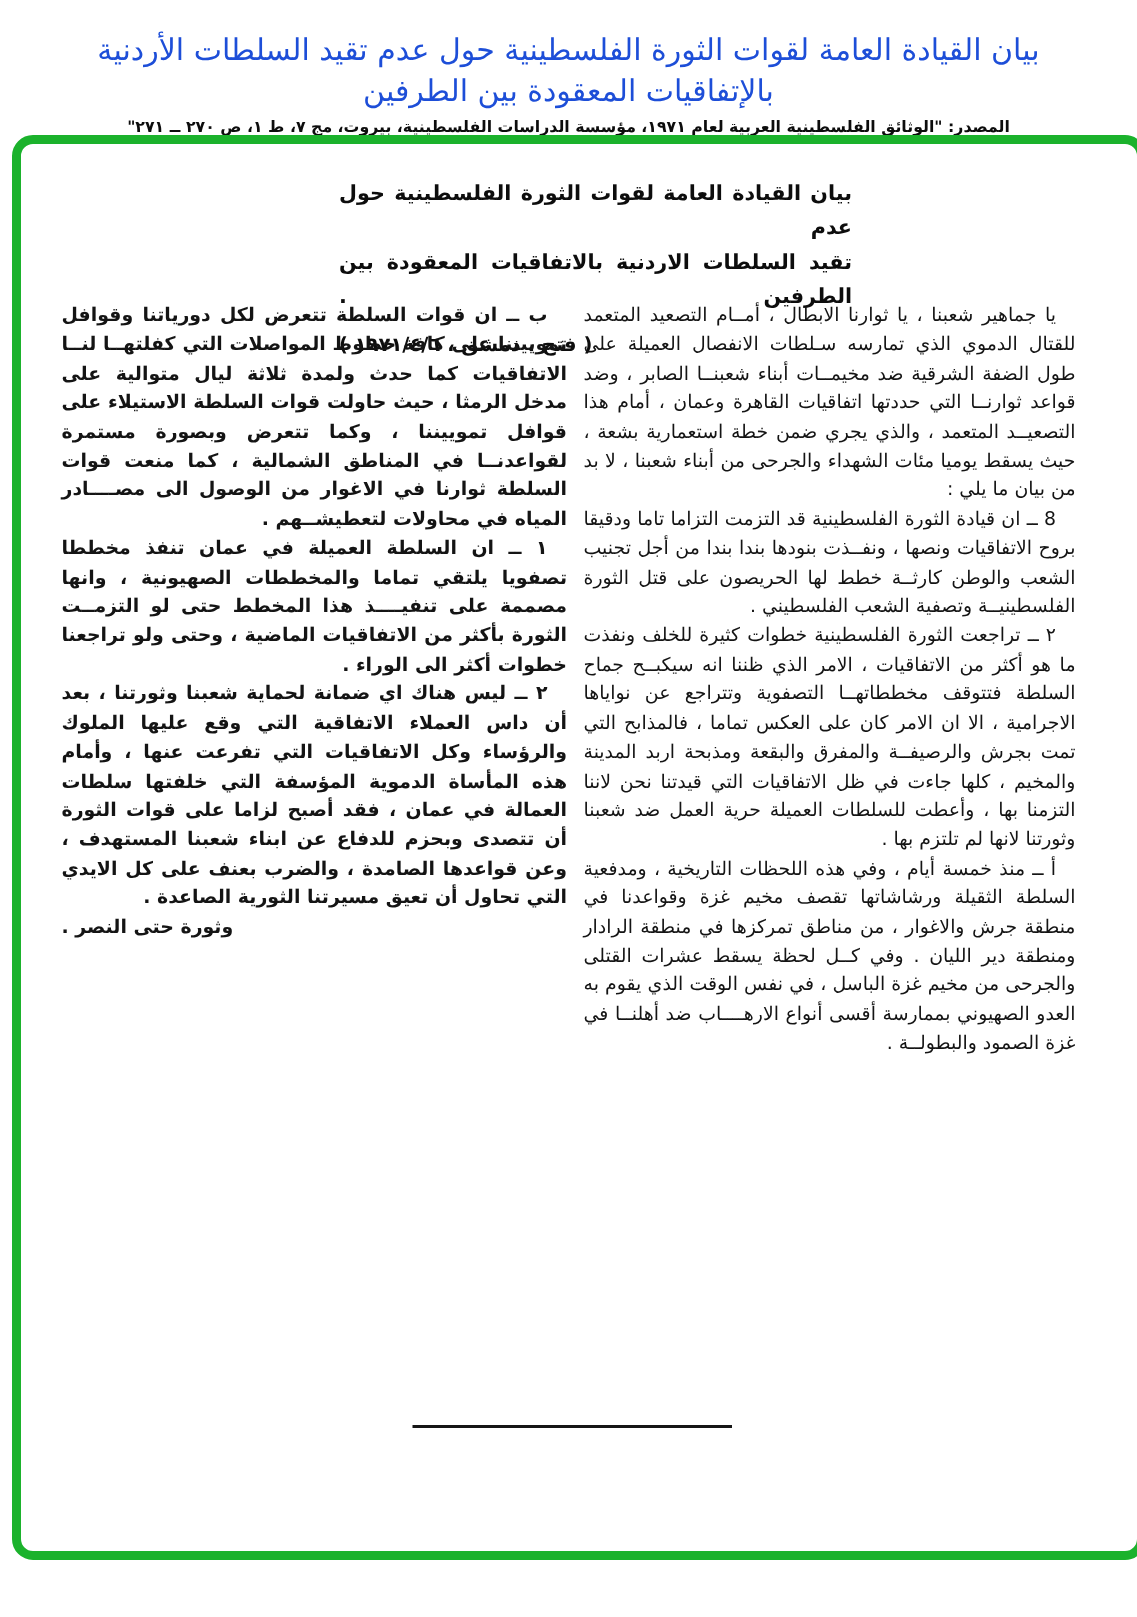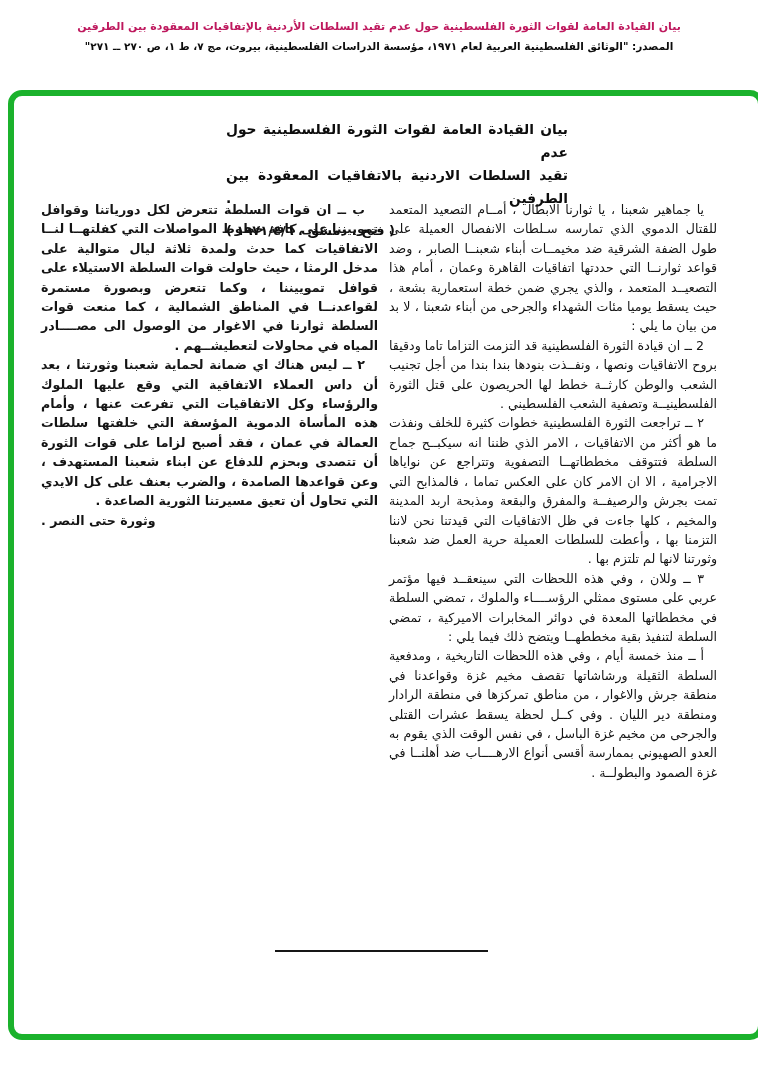--- a/index.html
+++ b/index.html
@@ -11,24 +11,24 @@
     font-family: "DejaVu Sans", sans-serif;
     color: #111111;
     overflow: hidden;
   }
   .page { position: relative; width: 758px; height: 1078px; background: #ffffff; }
 
   .hdr-title {
     padding: 20px 26px 0 26px;
     text-align: center;
     direction: rtl;
-    font-weight: bold;
-    font-size: 11px;
+    font-weight: normal;
+    font-size: 20px;
     line-height: 1.35;
-    color: #be185d;
+    color: #1d4ed8;
   }
   .hdr-source {
     margin-top: 5px;
     text-align: center;
     direction: rtl;
     font-weight: bold;
     font-size: 10.5px;
     color: #0c0c0c;
   }
 
@@ -113,27 +113,27 @@
 
     <div class="title-block">
       <div class="t-line">بيان القيادة العامة لقوات الثورة الفلسطينية حول عدم</div>
       <div class="t-line">تقيد السلطات الاردنية بالاتفاقيات المعقودة بين الطرفين .</div>
       <div class="dateline">( فتح ، دمشق ، ١٩٧١/٤/٦ )</div>
     </div>
 
     <div class="columns">
       <div class="col col-right">
         <p>يا جماهير شعبنا ، يا ثوارنا الابطال ، أمــام التصعيد المتعمد للقتال الدموي الذي تمارسه سـلطات الانفصال العميلة على طول الضفة الشرقية ضد مخيمــات أبناء شعبنــا الصابر ، وضد قواعد ثوارنــا التي حددتها اتفاقيات القاهرة وعمان ، أمام هذا التصعيــد المتعمد ، والذي يجري ضمن خطة استعمارية بشعة ، حيث يسقط يوميا مئات الشهداء والجرحى من أبناء شعبنا ، لا بد من بيان ما يلي :</p>
-        <p>2 ــ ان قيادة الثورة الفلسطينية قد التزمت التزاما تاما ودقيقا بروح الاتفاقيات ونصها ، ونفــذت بنودها بندا بندا من أجل تجنيب الشعب والوطن كارثــة خطط لها الحريصون على قتل الثورة الفلسطينيــة وتصفية الشعب الفلسطيني .</p>
+        <p>8 ــ ان قيادة الثورة الفلسطينية قد التزمت التزاما تاما ودقيقا بروح الاتفاقيات ونصها ، ونفــذت بنودها بندا بندا من أجل تجنيب الشعب والوطن كارثــة خطط لها الحريصون على قتل الثورة الفلسطينيــة وتصفية الشعب الفلسطيني .</p>
         <p>٢ ــ تراجعت الثورة الفلسطينية خطوات كثيرة للخلف ونفذت ما هو أكثر من الاتفاقيات ، الامر الذي ظننا انه سيكبــح جماح السلطة فتتوقف مخططاتهــا التصفوية وتتراجع عن نواياها الاجرامية ، الا ان الامر كان على العكس تماما ، فالمذابح التي تمت بجرش والرصيفــة والمفرق والبقعة ومذبحة اربد المدينة والمخيم ، كلها جاءت في ظل الاتفاقيات التي قيدتنا نحن لاننا التزمنا بها ، وأعطت للسلطات العميلة حرية العمل ضد شعبنا وثورتنا لانها لم تلتزم بها .</p>
-        <p>٣ ــ وللان ، وفي هذه اللحظات التي سينعقــد فيها مؤتمر عربي على مستوى ممثلي الرؤســــاء والملوك ، تمضي السلطة في مخططاتها المعدة في دوائر المخابرات الاميركية ، تمضي السلطة لتنفيذ بقية مخططهــا ويتضح ذلك فيما يلي :</p>
         <p>أ ــ منذ خمسة أيام ، وفي هذه اللحظات التاريخية ، ومدفعية السلطة الثقيلة ورشاشاتها تقصف مخيم غزة وقواعدنا في منطقة جرش والاغوار ، من مناطق تمركزها في منطقة الرادار ومنطقة دير الليان . وفي كــل لحظة يسقط عشرات القتلى والجرحى من مخيم غزة الباسل ، في نفس الوقت الذي يقوم به العدو الصهيوني بممارسة أقسى أنواع الارهــــاب ضد أهلنــا في غزة الصمود والبطولــة .</p>
       </div>
       <div class="col col-left">
         <p>ب ــ ان قوات السلطة تتعرض لكل دورياتنا وقوافل تموييننا على كافة خطوط المواصلات التي كفلتهــا لنــا الاتفاقيات كما حدث ولمدة ثلاثة ليال متوالية على مدخل الرمثا ، حيث حاولت قوات السلطة الاستيلاء على قوافل تموييننا ، وكما تتعرض وبصورة مستمرة لقواعدنــا في المناطق الشمالية ، كما منعت قوات السلطة ثوارنا في الاغوار من الوصول الى مصــــادر المياه في محاولات لتعطيشــهم .</p>
+        <p>١ ــ ان السلطة العميلة في عمان تنفذ مخططا تصفويا يلتقي تماما والمخططات الصهيونية ، وانها مصممة على تنفيــــذ هذا المخطط حتى لو التزمــت الثورة بأكثر من الاتفاقيات الماضية ، وحتى ولو تراجعنا خطوات أكثر الى الوراء .</p>
         <p>٢ ــ ليس هناك اي ضمانة لحماية شعبنا وثورتنا ، بعد أن داس العملاء الاتفاقية التي وقع عليها الملوك والرؤساء وكل الاتفاقيات التي تفرعت عنها ، وأمام هذه المأساة الدموية المؤسفة التي خلفتها سلطات العمالة في عمان ، فقد أصبح لزاما على قوات الثورة أن تتصدى وبحزم للدفاع عن ابناء شعبنا المستهدف ، وعن قواعدها الصامدة ، والضرب بعنف على كل الايدي التي تحاول أن تعيق مسيرتنا الثورية الصاعدة .</p>
         <p class="closing">وثورة حتى النصر .</p>
       </div>
     </div>
 
     <div class="divider"></div>
 
   </div>
 </div>
 

